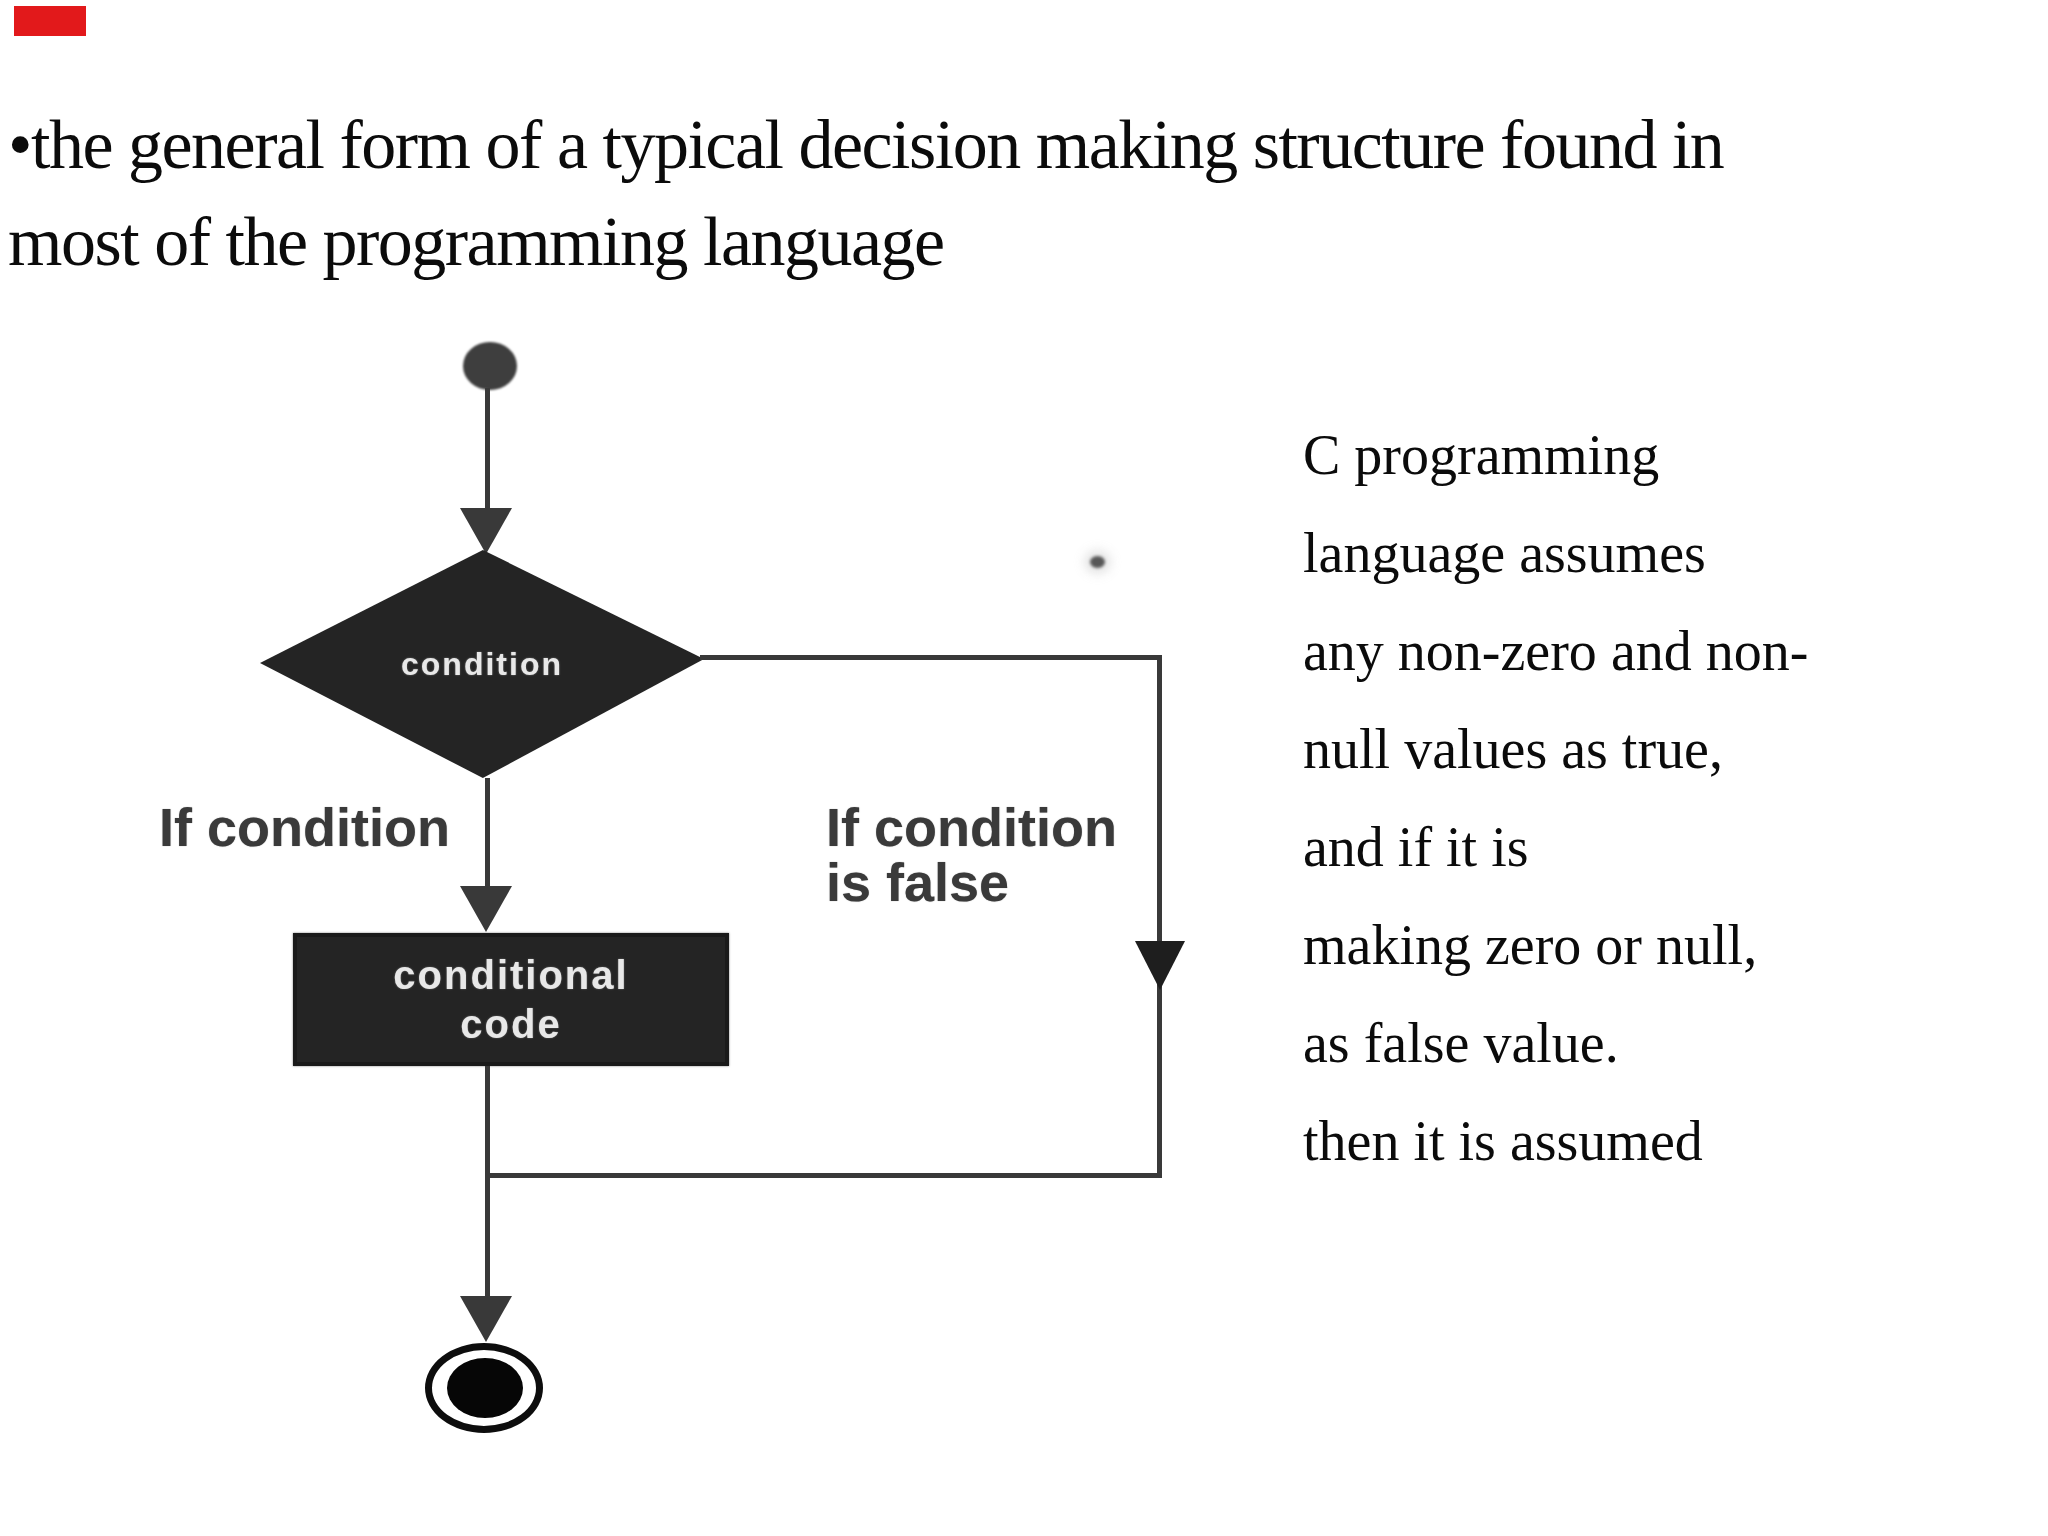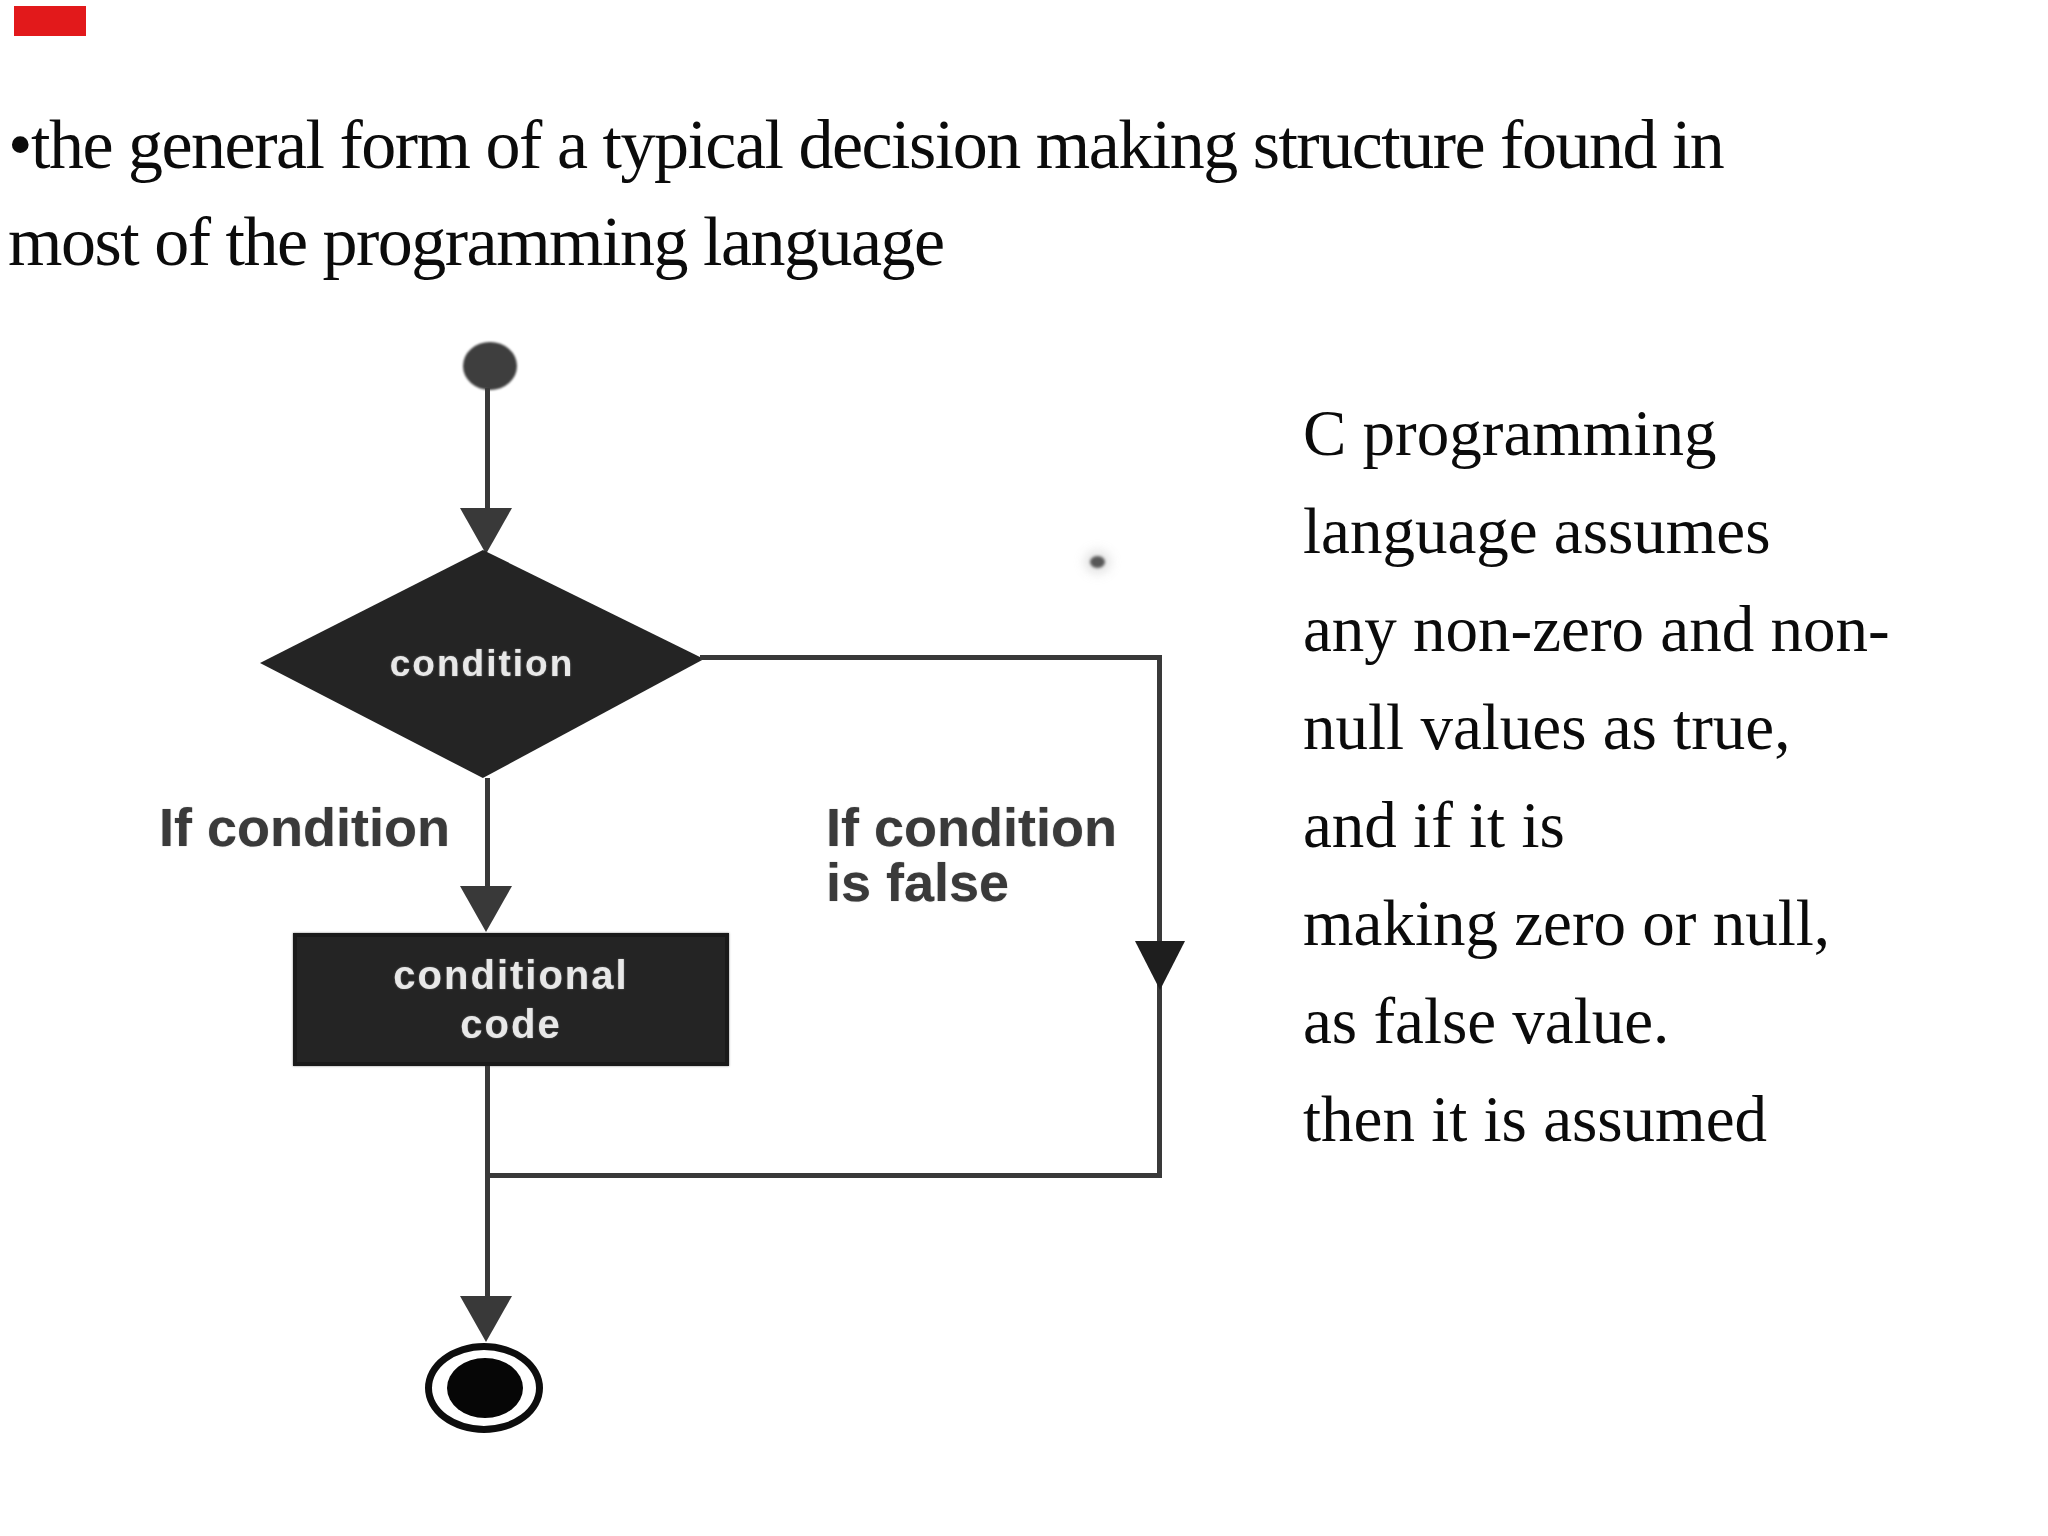--- a/index.html
+++ b/index.html
@@ -18,22 +18,22 @@
 
   
   #title{
     left:8px;top:96px;width:1990px;color:var(--text-color,#0b0b0b);
     font-size:70px;line-height:97px;letter-spacing:-1.5px;
   }
   #title .bullet{font-size:70px;vertical-align:baseline;}
 
   
   #side-text{
-    left:1303px;top:384px;width:640px;color:var(--text-color,#0b0b0b);
-    font-size:65px;line-height:98px;
+    left:1303px;top:406px;width:640px;color:var(--text-color,#0b0b0b);
+    font-size:56px;line-height:98px;
   }
   #side-text .rt-line{white-space:nowrap;}
   #side-text b{font-weight:400;}
 
   
   .fc-line{background:var(--line-color,#393939);filter:blur(.4px);}
   .fc-label{
     font-family:"Liberation Sans", sans-serif;font-weight:700;
     color:var(--label-color,#3a3a3a);font-size:54px;line-height:55px;
     text-shadow:0 0 1px rgba(60,60,60,.55);white-space:nowrap;
@@ -48,21 +48,21 @@
   #line-start{left:485px;top:388px;width:5px;height:128px;}
   #arrow-into-diamond{left:460px;top:508px;}
 
   #diamond{left:260px;top:550px;width:444px;height:228px;
     background:var(--shape-fill,#242424);
     clip-path:polygon(50.2% 0%, 100% 47.8%, 50.2% 100%, 0% 49.6%);
     filter:blur(.6px);}
   #diamond-label-wrap{left:260px;top:550px;width:444px;height:228px;
     display:flex;align-items:center;justify-content:center;}
   #diamond-label{font-family:"Liberation Sans", sans-serif;font-weight:700;
-    font-size:37px;letter-spacing:2px;color:var(--shape-text,#e8e8e8);
+    font-size:32px;letter-spacing:2px;color:var(--shape-text,#e8e8e8);
     text-shadow:0 0 2px rgba(255,255,255,.4);}
 
   #line-true-1{left:485px;top:778px;width:5px;height:112px;}
   #arrow-into-box{left:460px;top:886px;}
   #true-label{left:159px;top:800px;text-align:left;}
   #true-label .l2{padding-left:30px;}
   #false-label{left:826px;top:800px;text-align:left;}
 
   #line-false-h{left:700px;top:655px;width:462px;height:5px;}
   #line-false-v{left:1157px;top:655px;width:5px;height:523px;}

